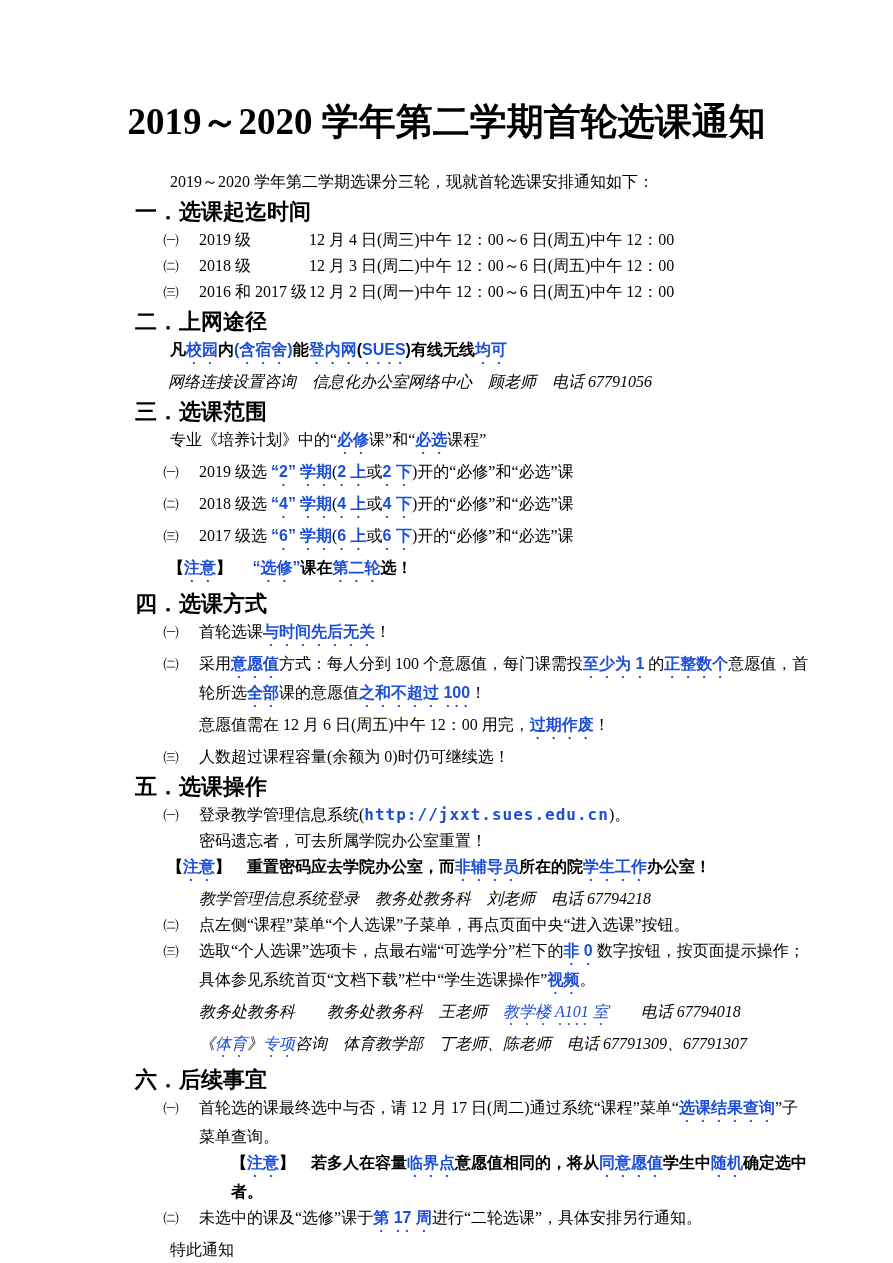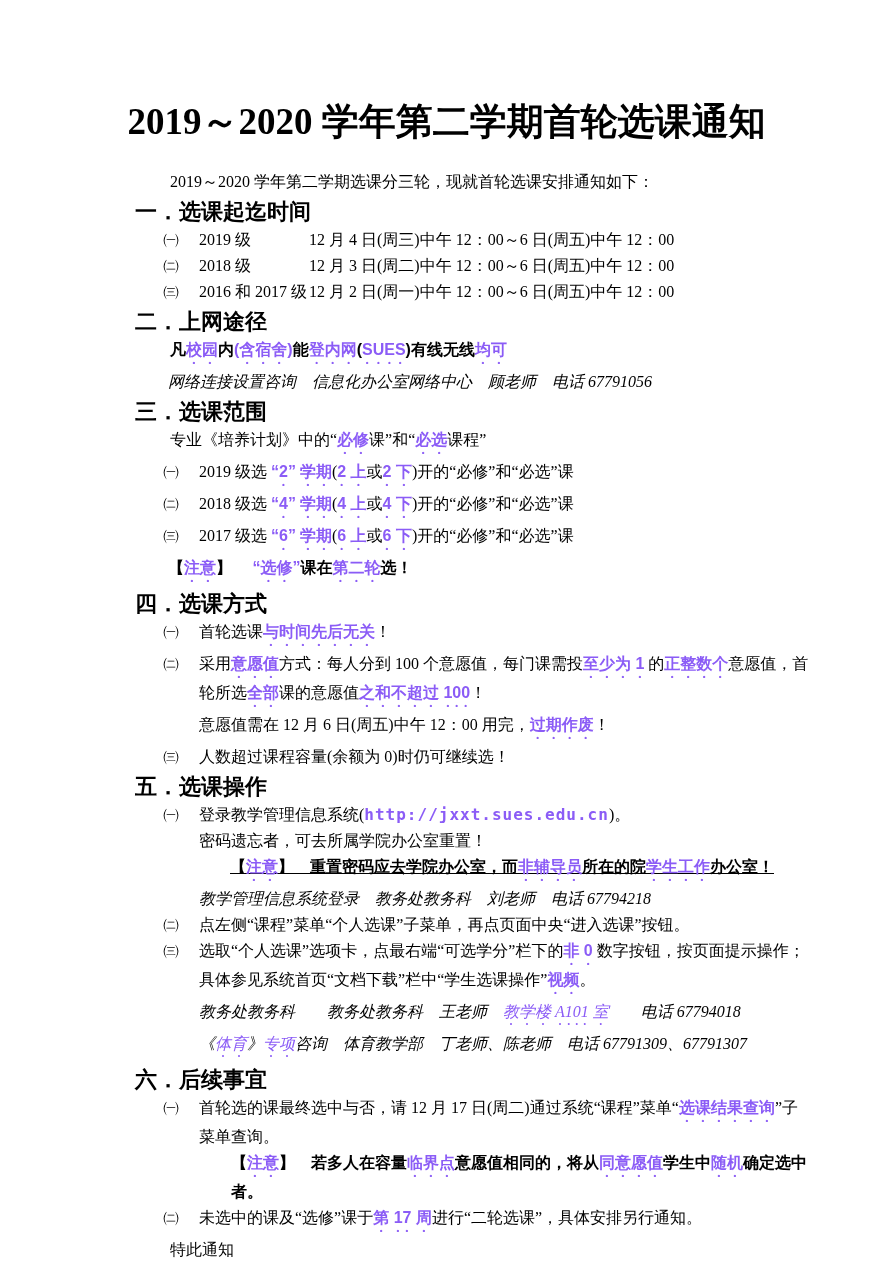--- a/index.html
+++ b/index.html
@@ -40,29 +40,29 @@
   }
   .item{margin-left:64px;text-indent:-36px;}
   .marker{display:inline-block;width:36px;text-indent:0;}
   .sub{margin-left:64px;}
   .sched .grade{display:inline-block;width:110px;text-indent:0;}
   .note{
     font-weight:bold;
     font-family:"Liberation Sans","DejaVu Sans",sans-serif;
   }
   .note-a{margin-left:33px;}
-  .note-b{margin-left:95px;text-decoration:underline;}
+  .note-b{margin-left:32px;}
   .note-c{margin-left:96px;}
   .contact{
     font-style:italic;
     font-size:16px;
   }
   .contact-a{margin-left:33px;}
   .contact-b{margin-left:64px;}
-  .red{color:#8b5cf6;}
+  .red{color:#1d4ed8;}
   .bold{
     font-weight:bold;
     font-family:"Liberation Sans","DejaVu Sans",sans-serif;
   }
   .mono{
     font-family:"DejaVu Sans Mono","Liberation Mono",monospace;
     font-weight:bold;
     letter-spacing:1px;
   }
   .emdot{

